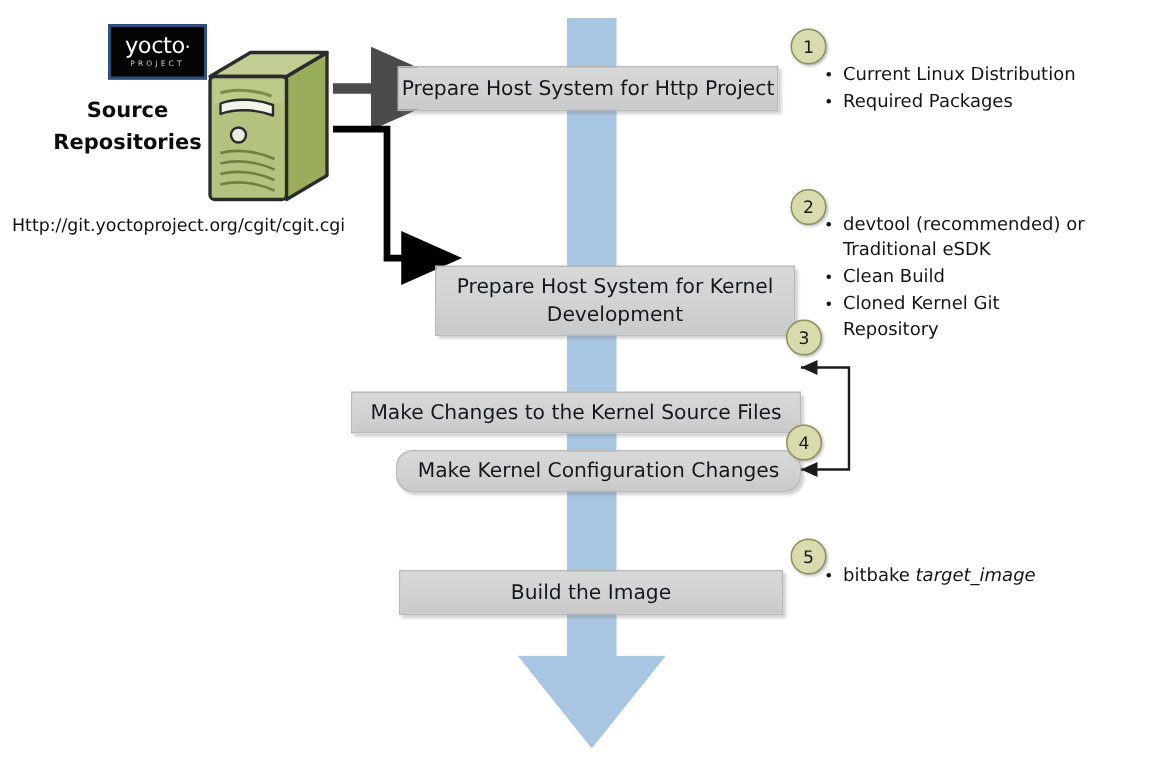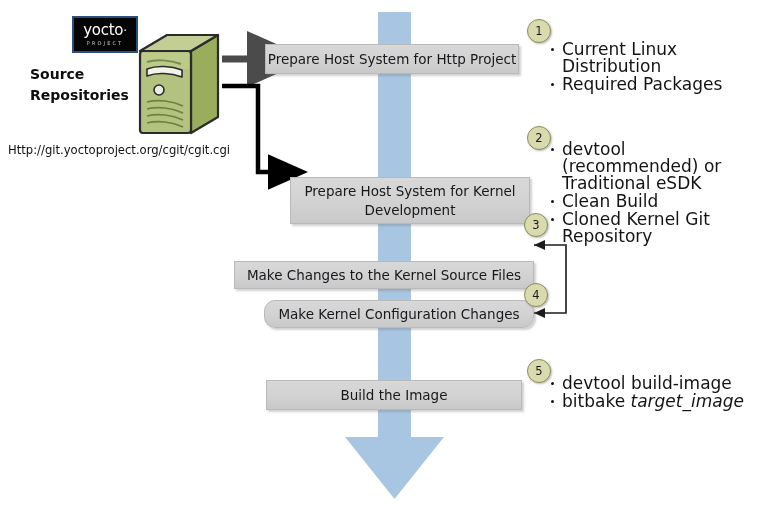--- a/index.html
+++ b/index.html
@@ -35,21 +35,21 @@
   
   .step{
     position:absolute;width:24px;height:24px;border-radius:50%;
     background:#d9daad;border:1.3px solid #8d8f5c;
     box-shadow:1px 1px 2px rgba(120,120,120,.5);
     display:flex;align-items:center;justify-content:center;
     font-size:11.5px;color:#1a1a1a;box-sizing:border-box;
   }
 
   
-  .notes{position:absolute;font-size:17px;line-height:17px;color:#141414;}
+  .notes{position:absolute;font-size:12px;line-height:17px;color:#141414;}
   .notes ul{margin:0;padding:0;list-style:none;}
   .notes li{position:relative;padding-left:12px;margin:0 0 1px 0;}
   .notes li:before{
     content:"";position:absolute;left:1px;top:7px;
     width:3px;height:3px;background:#141414;border-radius:50%;
   }
   .notes li i{font-style:italic;}
 
   
   .yocto-logo{
@@ -57,21 +57,21 @@
     background:#050505;border:2px solid #2d4f7c;box-sizing:border-box;
     display:flex;flex-direction:column;align-items:center;justify-content:center;
   }
   .yocto-word{color:#ffffff;font-size:15px;letter-spacing:-.3px;line-height:15px;font-weight:400;}
   .yocto-word .dot{font-size:12px;}
   .yocto-sub{color:#c9c9c9;font-size:5px;letter-spacing:2.1px;line-height:7px;margin-top:1px;}
 
   
   .src-label{
     position:absolute;left:30px;top:64px;width:110px;
-    font-size:14px;font-weight:bold;line-height:21px;color:#0d0d0d;
+    font-size:14px;font-weight:bold;line-height:21px;text-align:center;color:#0d0d0d;
   }
   .src-url{
     position:absolute;left:8px;top:143px;font-size:11.6px;color:#111;white-space:nowrap;
   }
 
   
   .server{position:absolute;left:136px;top:29px;width:86px;height:110px;}
 
   
   .conn{position:absolute;left:0;top:0;width:769px;height:517px;pointer-events:none;}
@@ -187,18 +187,17 @@
     <ul>
       <li><span>devtool (recommended) or Traditional eSDK</span></li>
       <li><span>Clean Build</span></li>
       <li><span>Cloned Kernel Git Repository</span></li>
     </ul>
   </div>
 
 
   <div class="notes" style="left:550px;top:375px;width:200px;">
     <ul>
-      <li><span>devtool build-image</span></li>
       <li><span>bitbake </span><i>target_image</i></li>
     </ul>
   </div>
 
 </div>
 
 </body></html>

